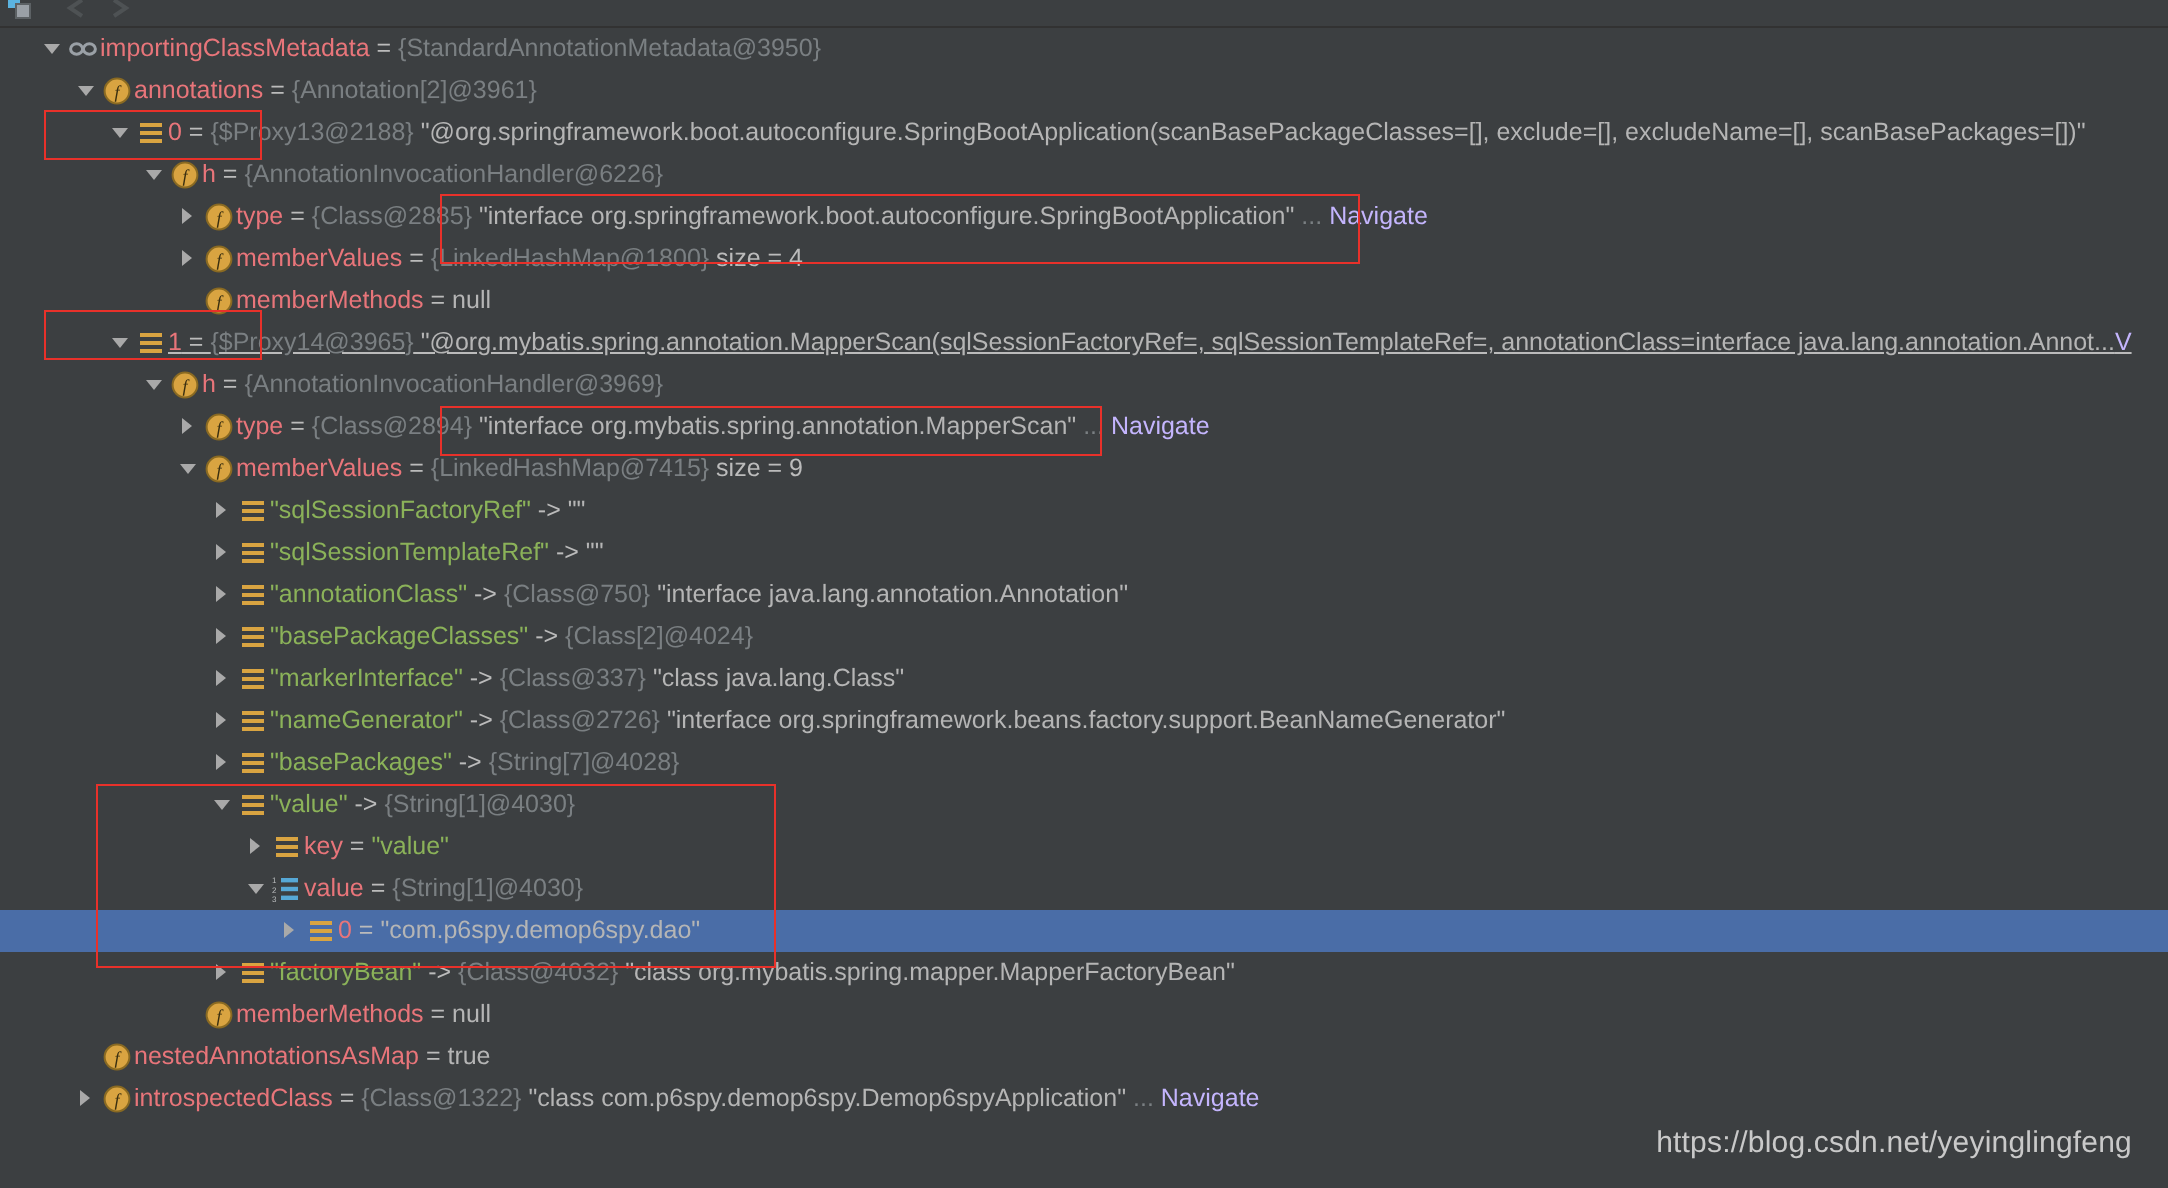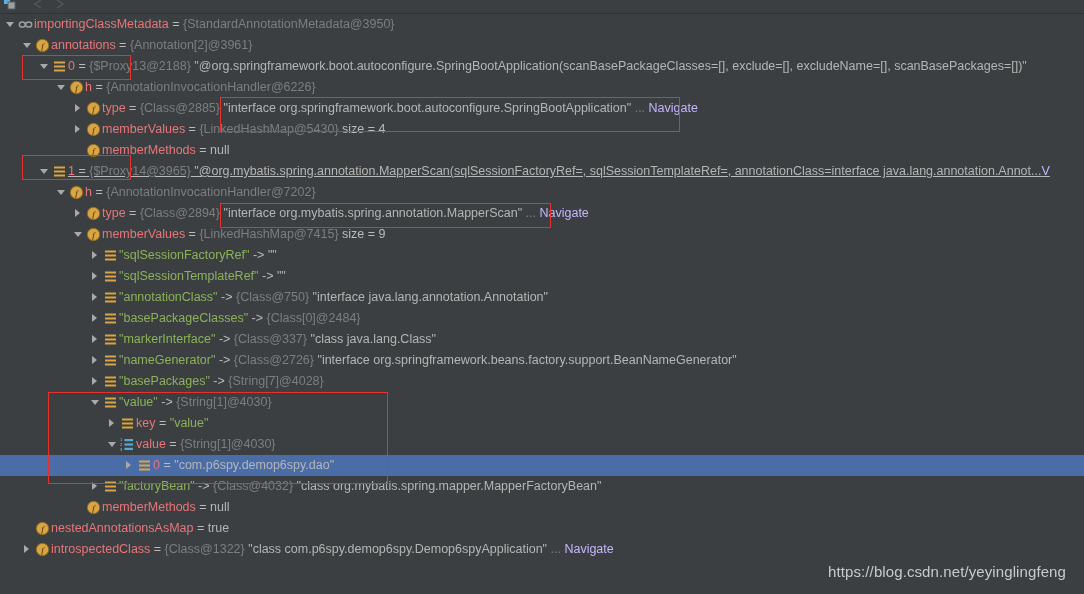--- a/index.html
+++ b/index.html
@@ -39,21 +39,21 @@
     background: #3c3f41;
     overflow: hidden;
   }
   .row {
     position: relative;
     height: 21px;
     line-height: 21px;
     white-space: nowrap;
     font-size: 12.5px;
     color: #bbbbbb;
-    padding-left: 0;
+    padding-left: 16px;
   }
   .row.selected { background: #4a6da7; }
   .row-inner {
     display: inline-block;
     white-space: nowrap;
     height: 21px;
     vertical-align: top;
   }
 
   
@@ -159,34 +159,34 @@
             <circle cx="7.5" cy="7.5" r="6.2" fill="#d9a441" stroke="#8a6a22" stroke-width="1"></circle>
             <text x="7.5" y="11" font-size="9" font-family="Liberation Serif, serif" font-style="italic" fill="#3a2f10" text-anchor="middle">f</text>
           </svg></span><span class="name">h</span><span class="eq"> = </span><span class="ref">{AnnotationInvocationHandler@6226}</span></span></div>
     <div class="row"><span class="row-inner" style="margin-left: 72px;"><span class="arrow closed"></span><span class="nicon"><svg width="15" height="15" viewBox="0 0 15 15">
             <circle cx="7.5" cy="7.5" r="6.2" fill="#d9a441" stroke="#8a6a22" stroke-width="1"></circle>
             <text x="7.5" y="11" font-size="9" font-family="Liberation Serif, serif" font-style="italic" fill="#3a2f10" text-anchor="middle">f</text>
           </svg></span><span class="name">type</span><span class="eq"> = </span><span class="ref">{Class@2885}</span><span class="val"> "interface org.springframework.boot.autoconfigure.SpringBootApplication"</span><span class="ell"> ... </span><span class="nav">Navigate</span></span></div>
     <div class="row"><span class="row-inner" style="margin-left: 72px;"><span class="arrow closed"></span><span class="nicon"><svg width="15" height="15" viewBox="0 0 15 15">
             <circle cx="7.5" cy="7.5" r="6.2" fill="#d9a441" stroke="#8a6a22" stroke-width="1"></circle>
             <text x="7.5" y="11" font-size="9" font-family="Liberation Serif, serif" font-style="italic" fill="#3a2f10" text-anchor="middle">f</text>
-          </svg></span><span class="name">memberValues</span><span class="eq"> = </span><span class="ref">{LinkedHashMap@5430}</span><span class="sz">  size = 4</span></span></div>
+          </svg></span><span class="name">memberValues</span><span class="eq"> = </span><span class="ref">{LinkedHashMap@1800}</span><span class="sz">  size = 4</span></span></div>
     <div class="row"><span class="row-inner" style="margin-left: 72px;"><span class="arrow none"></span><span class="nicon"><svg width="15" height="15" viewBox="0 0 15 15">
             <circle cx="7.5" cy="7.5" r="6.2" fill="#d9a441" stroke="#8a6a22" stroke-width="1"></circle>
             <text x="7.5" y="11" font-size="9" font-family="Liberation Serif, serif" font-style="italic" fill="#3a2f10" text-anchor="middle">f</text>
           </svg></span><span class="name">memberMethods</span><span class="eq"> = </span><span class="val">null</span></span></div>
     <div class="row"><span class="row-inner" style="margin-left: 38px; text-decoration: underline;"><span class="arrow open"></span><span class="nicon"><svg width="15" height="15" viewBox="0 0 15 15">
             <rect x="2" y="2.5" width="11" height="2" fill="#d9a441"></rect>
             <rect x="2" y="6.5" width="11" height="2" fill="#d9a441"></rect>
             <rect x="2" y="10.5" width="11" height="2" fill="#d9a441"></rect>
           </svg></span><span class="name">1</span><span class="eq"> = </span><span class="ref">{$Proxy14@3965}</span><span class="val"> "@org.mybatis.spring.annotation.MapperScan(sqlSessionFactoryRef=, sqlSessionTemplateRef=, annotationClass=interface java.lang.annotation.Annot...</span><span class="nav">V</span></span></div>
     <div class="row"><span class="row-inner" style="margin-left: 55px;"><span class="arrow open"></span><span class="nicon"><svg width="15" height="15" viewBox="0 0 15 15">
             <circle cx="7.5" cy="7.5" r="6.2" fill="#d9a441" stroke="#8a6a22" stroke-width="1"></circle>
             <text x="7.5" y="11" font-size="9" font-family="Liberation Serif, serif" font-style="italic" fill="#3a2f10" text-anchor="middle">f</text>
-          </svg></span><span class="name">h</span><span class="eq"> = </span><span class="ref">{AnnotationInvocationHandler@7202}</span></span></div>
+          </svg></span><span class="name">h</span><span class="eq"> = </span><span class="ref">{AnnotationInvocationHandler@3969}</span></span></div>
     <div class="row"><span class="row-inner" style="margin-left: 72px;"><span class="arrow closed"></span><span class="nicon"><svg width="15" height="15" viewBox="0 0 15 15">
             <circle cx="7.5" cy="7.5" r="6.2" fill="#d9a441" stroke="#8a6a22" stroke-width="1"></circle>
             <text x="7.5" y="11" font-size="9" font-family="Liberation Serif, serif" font-style="italic" fill="#3a2f10" text-anchor="middle">f</text>
           </svg></span><span class="name">type</span><span class="eq"> = </span><span class="ref">{Class@2894}</span><span class="val"> "interface org.mybatis.spring.annotation.MapperScan"</span><span class="ell"> ... </span><span class="nav">Navigate</span></span></div>
     <div class="row"><span class="row-inner" style="margin-left: 72px;"><span class="arrow open"></span><span class="nicon"><svg width="15" height="15" viewBox="0 0 15 15">
             <circle cx="7.5" cy="7.5" r="6.2" fill="#d9a441" stroke="#8a6a22" stroke-width="1"></circle>
             <text x="7.5" y="11" font-size="9" font-family="Liberation Serif, serif" font-style="italic" fill="#3a2f10" text-anchor="middle">f</text>
           </svg></span><span class="name">memberValues</span><span class="eq"> = </span><span class="ref">{LinkedHashMap@7415}</span><span class="sz">  size = 9</span></span></div>
     <div class="row"><span class="row-inner" style="margin-left: 89px;"><span class="arrow closed"></span><span class="nicon"><svg width="15" height="15" viewBox="0 0 15 15">
             <rect x="2" y="2.5" width="11" height="2" fill="#d9a441"></rect>
@@ -200,21 +200,21 @@
           </svg></span><span class="name-green">"sqlSessionTemplateRef"</span><span class="eq"> -&gt; </span><span class="val">""</span></span></div>
     <div class="row"><span class="row-inner" style="margin-left: 89px;"><span class="arrow closed"></span><span class="nicon"><svg width="15" height="15" viewBox="0 0 15 15">
             <rect x="2" y="2.5" width="11" height="2" fill="#d9a441"></rect>
             <rect x="2" y="6.5" width="11" height="2" fill="#d9a441"></rect>
             <rect x="2" y="10.5" width="11" height="2" fill="#d9a441"></rect>
           </svg></span><span class="name-green">"annotationClass"</span><span class="eq"> -&gt; </span><span class="ref">{Class@750}</span><span class="val"> "interface java.lang.annotation.Annotation"</span></span></div>
     <div class="row"><span class="row-inner" style="margin-left: 89px;"><span class="arrow closed"></span><span class="nicon"><svg width="15" height="15" viewBox="0 0 15 15">
             <rect x="2" y="2.5" width="11" height="2" fill="#d9a441"></rect>
             <rect x="2" y="6.5" width="11" height="2" fill="#d9a441"></rect>
             <rect x="2" y="10.5" width="11" height="2" fill="#d9a441"></rect>
-          </svg></span><span class="name-green">"basePackageClasses"</span><span class="eq"> -&gt; </span><span class="ref">{Class[0]@2484}</span></span></div>
+          </svg></span><span class="name-green">"basePackageClasses"</span><span class="eq"> -&gt; </span><span class="ref">{Class[2]@4024}</span></span></div>
     <div class="row"><span class="row-inner" style="margin-left: 89px;"><span class="arrow closed"></span><span class="nicon"><svg width="15" height="15" viewBox="0 0 15 15">
             <rect x="2" y="2.5" width="11" height="2" fill="#d9a441"></rect>
             <rect x="2" y="6.5" width="11" height="2" fill="#d9a441"></rect>
             <rect x="2" y="10.5" width="11" height="2" fill="#d9a441"></rect>
           </svg></span><span class="name-green">"markerInterface"</span><span class="eq"> -&gt; </span><span class="ref">{Class@337}</span><span class="val"> "class java.lang.Class"</span></span></div>
     <div class="row"><span class="row-inner" style="margin-left: 89px;"><span class="arrow closed"></span><span class="nicon"><svg width="15" height="15" viewBox="0 0 15 15">
             <rect x="2" y="2.5" width="11" height="2" fill="#d9a441"></rect>
             <rect x="2" y="6.5" width="11" height="2" fill="#d9a441"></rect>
             <rect x="2" y="10.5" width="11" height="2" fill="#d9a441"></rect>
           </svg></span><span class="name-green">"nameGenerator"</span><span class="eq"> -&gt; </span><span class="ref">{Class@2726}</span><span class="val"> "interface org.springframework.beans.factory.support.BeanNameGenerator"</span></span></div>

